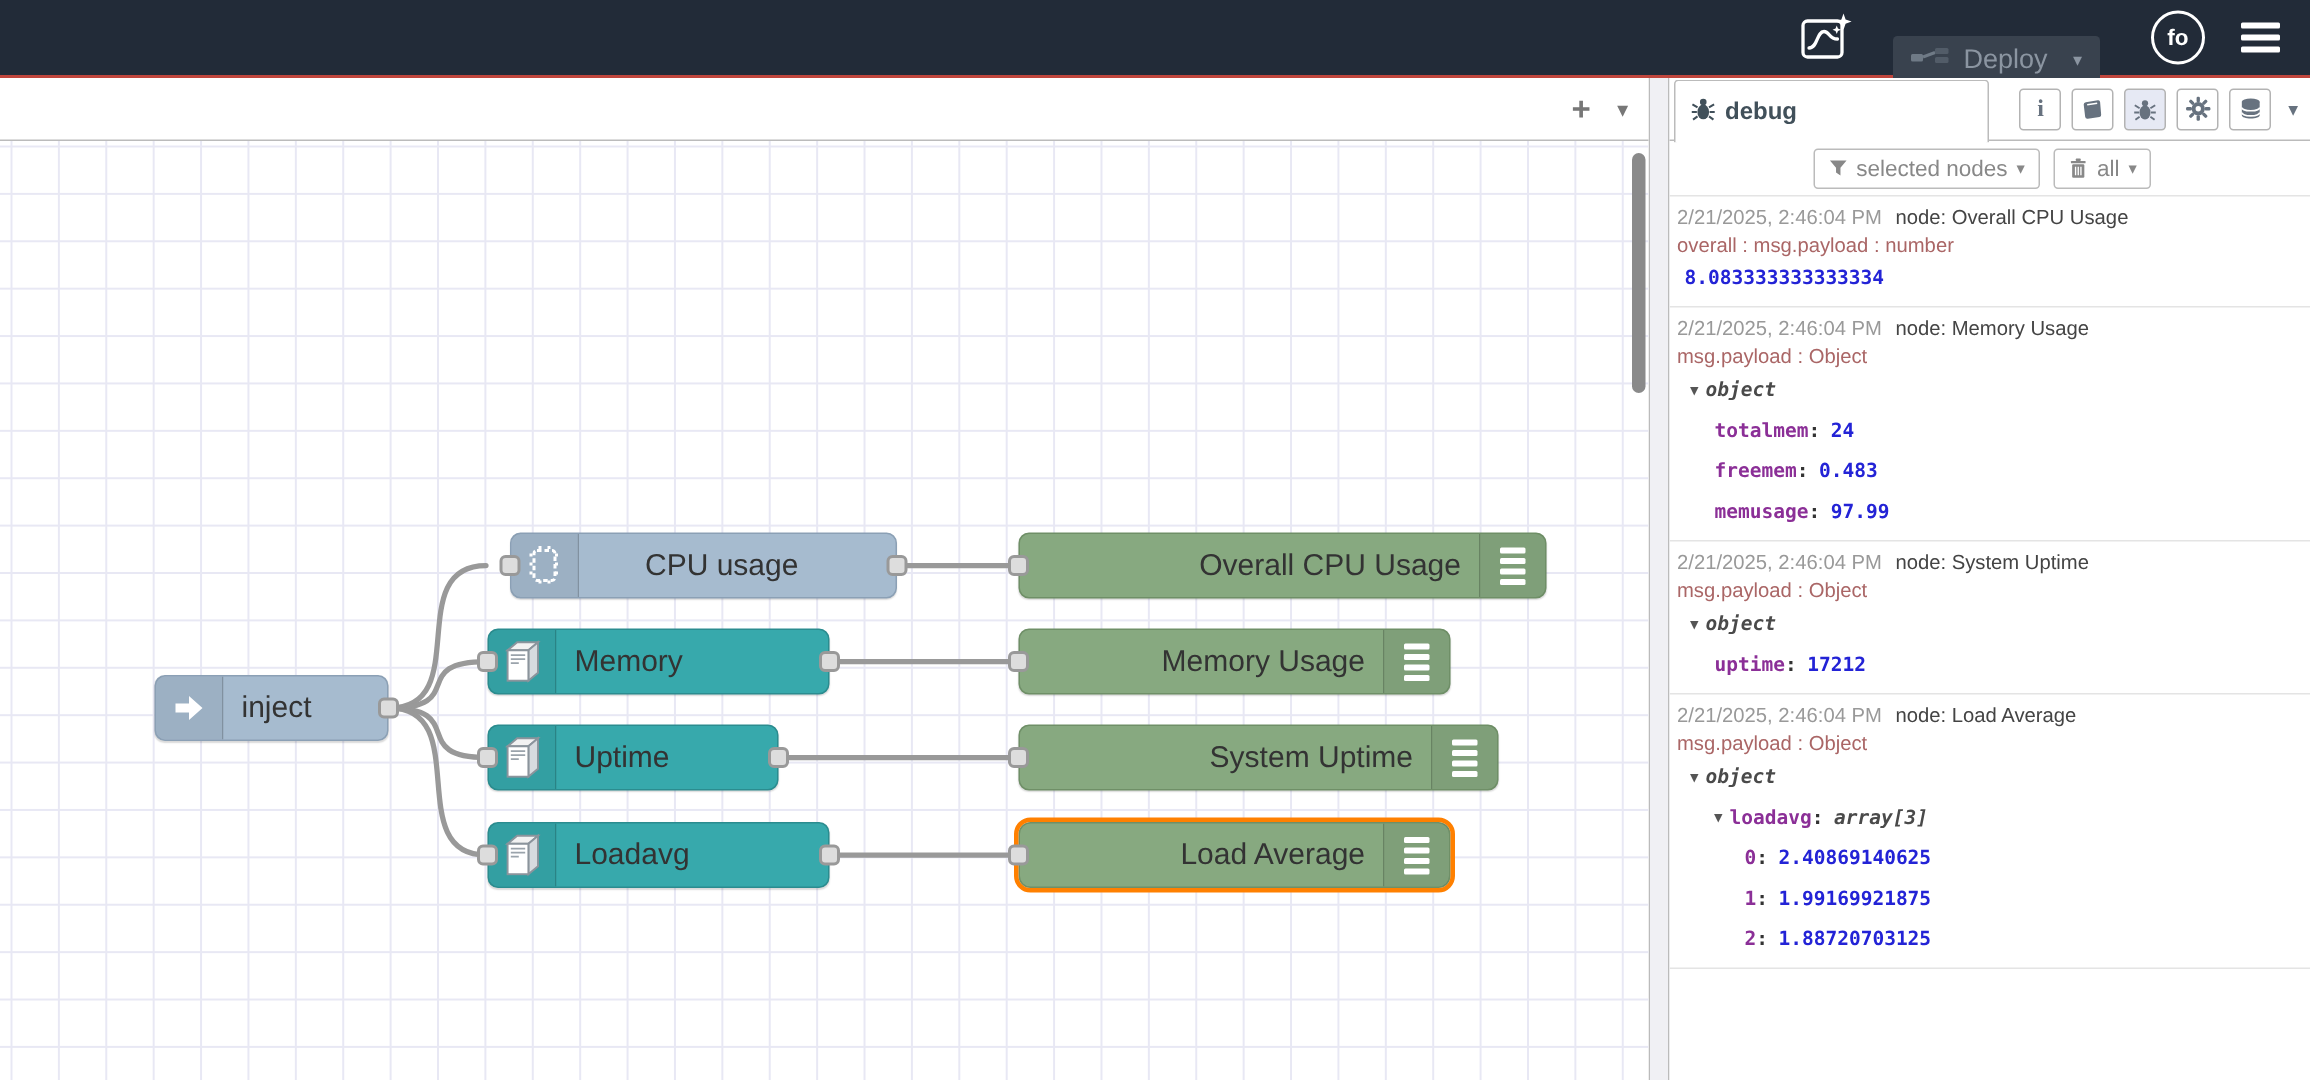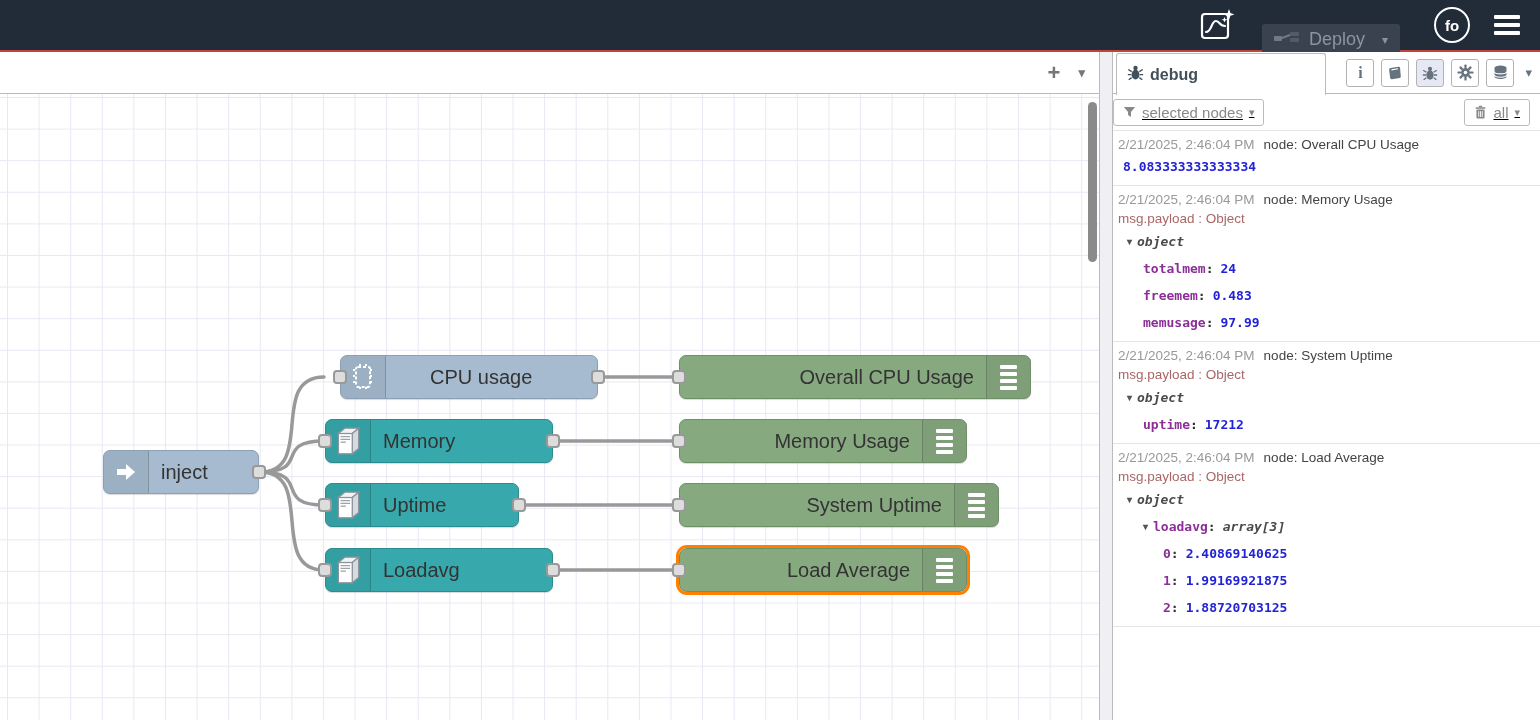--- a/index.html
+++ b/index.html
@@ -78,22 +78,22 @@
             border-radius:3px 3px 0 0; display:flex; align-items:center; gap:6px; padding-left:10px;
             position:relative; top:1px; z-index:2; color:#41505a; font-weight:bold; font-size:16px; }
   .sb-actions { flex:1; display:flex; align-items:center; justify-content:flex-end; gap:7px;
                 padding-right:8px; height:100%; }
   .icon-btn { width:28px; height:28px; border:1px solid #b3b3b3; border-radius:3px; background:#fff;
               color:#67727f; display:flex; align-items:center; justify-content:center; cursor:pointer; }
   .icon-btn.active { background:#e6e9f4; }
   .icon-btn .i-glyph { font-weight:bold; font-size:16px; font-family:"Liberation Serif", serif; }
   .sb-caret { color:#67727f; font-size:13px; margin-left:4px; cursor:pointer; }
 
-  .filter-row { height:37px; display:flex; align-items:center; justify-content:space-between; gap:9px;
-                padding-right:10px; border-bottom:1px solid #e4e4e4;text-decoration:underline; }
+  .filter-row { height:37px; display:flex; align-items:center; justify-content:center; gap:9px;
+                padding-right:10px; border-bottom:1px solid #e4e4e4; }
   .filter-btn { display:flex; align-items:center; gap:6px; border:1px solid #bbb; border-radius:3px;
                 background:#fff; color:#888; font-size:15px; padding:4px 9px; cursor:pointer; }
   .filter-btn .fcaret { font-size:11px; }
 
   .messages { flex:1; overflow:hidden; }
   .msg { border-bottom:1px solid #e4e4e4; padding:4px 4px 5px 5px; }
   .meta { display:flex; gap:9px; font-size:13.5px; line-height:19px; }
   .meta .ts  { color:#999; }
   .meta .src { color:#444; }
   .prop { color:#a66; font-size:13.5px; line-height:19px; }
@@ -377,20 +377,21 @@
       </button>
     </div>
 
     <div class="messages">
 
       <div class="msg">
         <div class="meta">
           <span class="ts">2/21/2025, 2:46:04 PM</span>
           <span class="src">node: Overall CPU Usage</span>
         </div>
+        <div class="prop">overall : msg.payload : number</div>
         <div class="val mono">8.083333333333334</div>
       </div>
 
       <div class="msg">
         <div class="meta">
           <span class="ts">2/21/2025, 2:46:04 PM</span>
           <span class="src">node: Memory Usage</span>
         </div>
         <div class="prop">msg.payload : Object</div>
         <div class="trow mono ind0">

